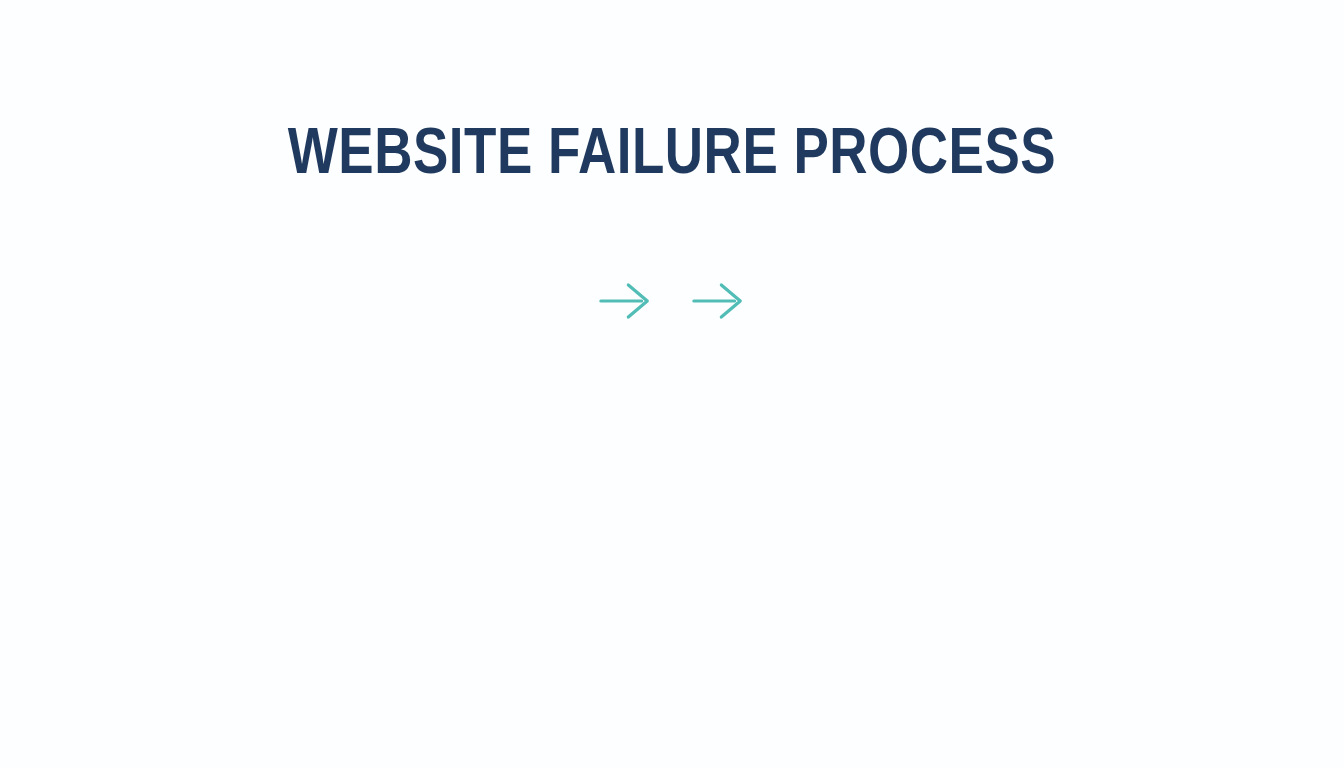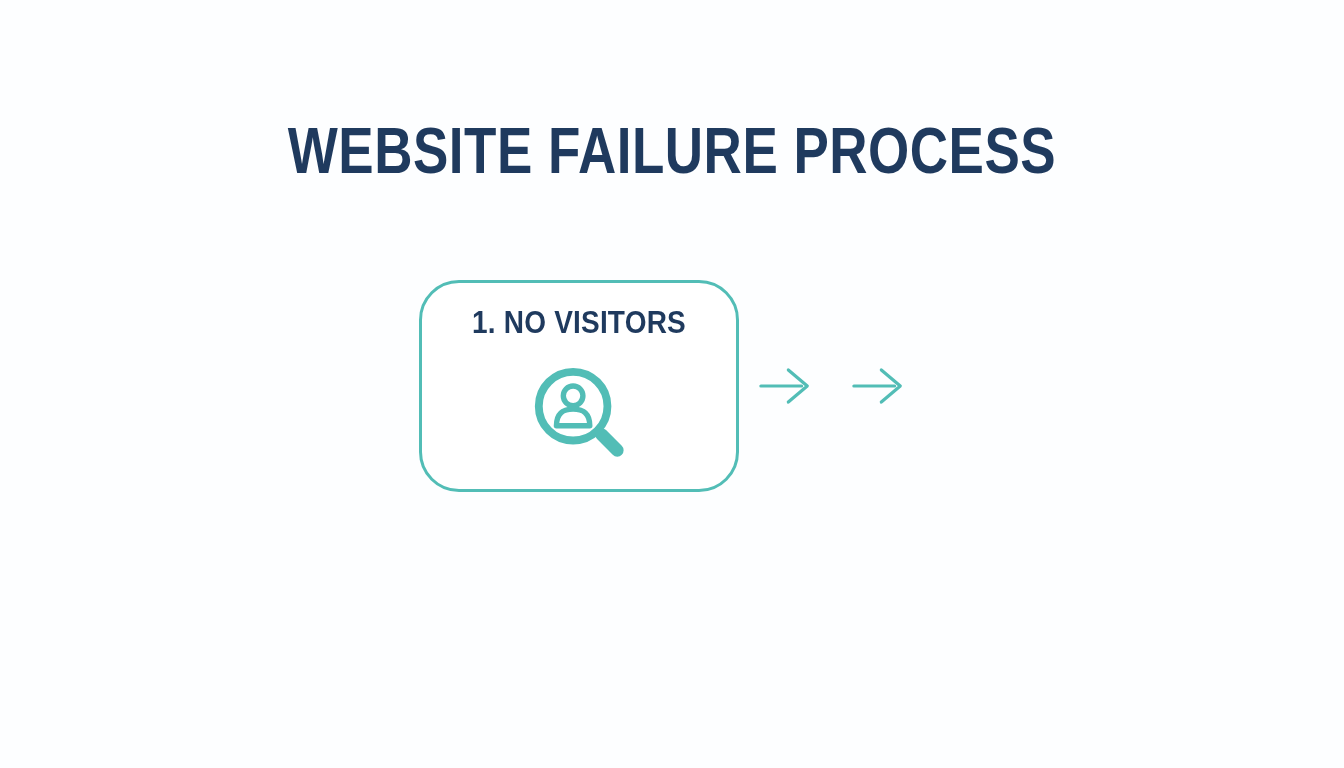--- a/index.html
+++ b/index.html
@@ -75,31 +75,20 @@
 </style>
 </head>
 <body>
 
 <div class="canvas">
 
   <h1 class="title">WEBSITE FAILURE PROCESS</h1>
 
   <div class="flow">
 
-    <section class="step">
-      <h2 class="step-label">1. NO VISITORS</h2>
-      <div class="icon-wrap">
-        <svg width="102" height="102" viewBox="0 0 104 104" aria-hidden="true">
-          <circle cx="46" cy="44" r="35" fill="none" stroke="currentColor" stroke-width="8"></circle>
-          <line x1="75" y1="73" x2="91" y2="89" stroke="currentColor" stroke-width="13" stroke-linecap="round"></line>
-          <circle cx="46" cy="33.5" r="10" fill="none" stroke="currentColor" stroke-width="5.5"></circle>
-          <path d="M29 64 C29 51 36 47 46 47 C56 47 63 51 63 64 Z" fill="none" stroke="currentColor" stroke-width="5.5" stroke-linejoin="round"></path>
-        </svg>
-      </div>
-    </section>
 
     <div class="connector">
       <span>
         <svg width="53" height="42" viewBox="0 0 56 44" aria-hidden="true">
           <line x1="2" y1="22" x2="45" y2="22" stroke="currentColor" stroke-width="3.4" stroke-linecap="round"></line>
           <polyline points="31,5 51,22 31,39" fill="none" stroke="currentColor" stroke-width="3.4" stroke-linecap="round" stroke-linejoin="round"></polyline>
         </svg>
       </span>
     </div>
 

